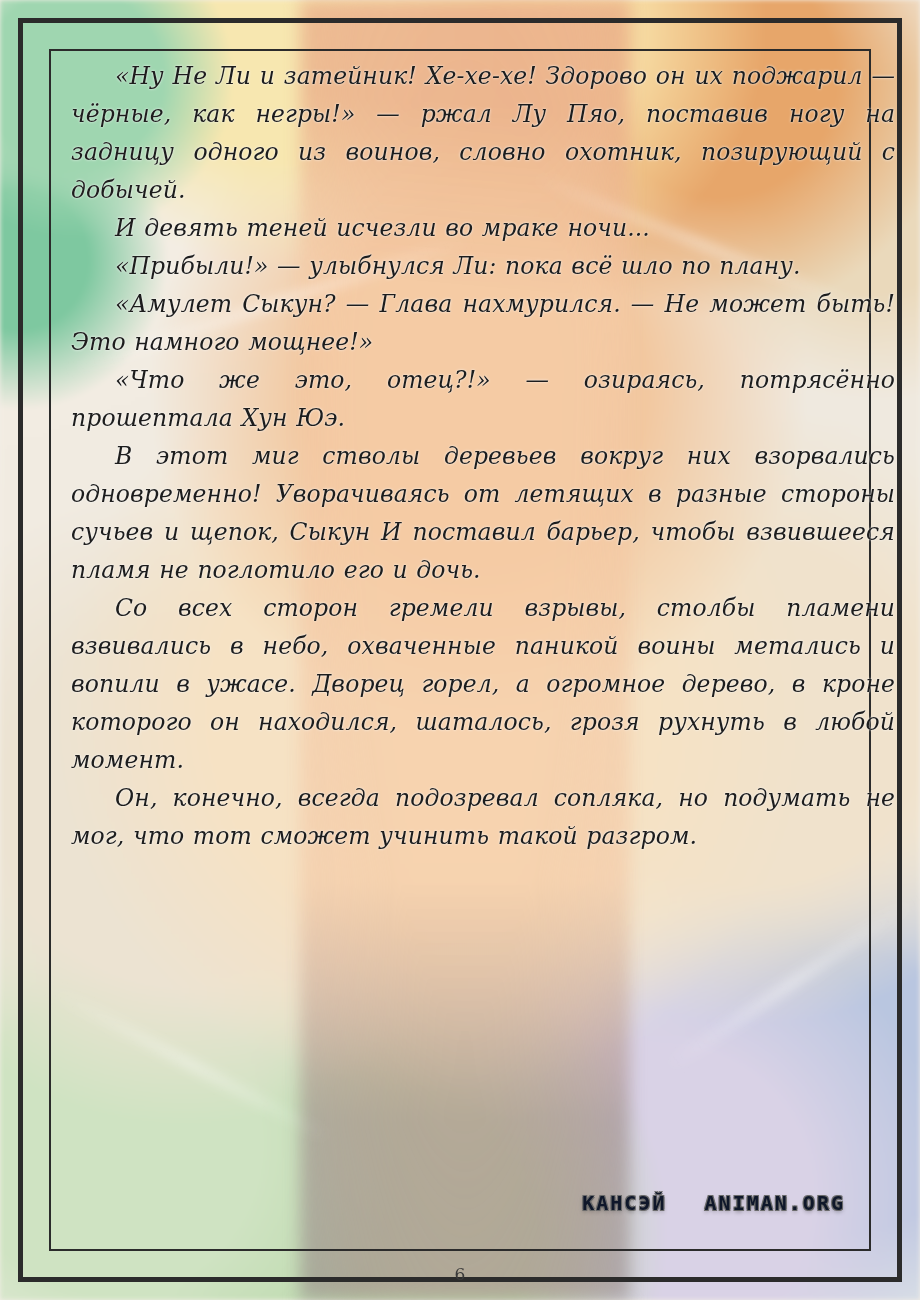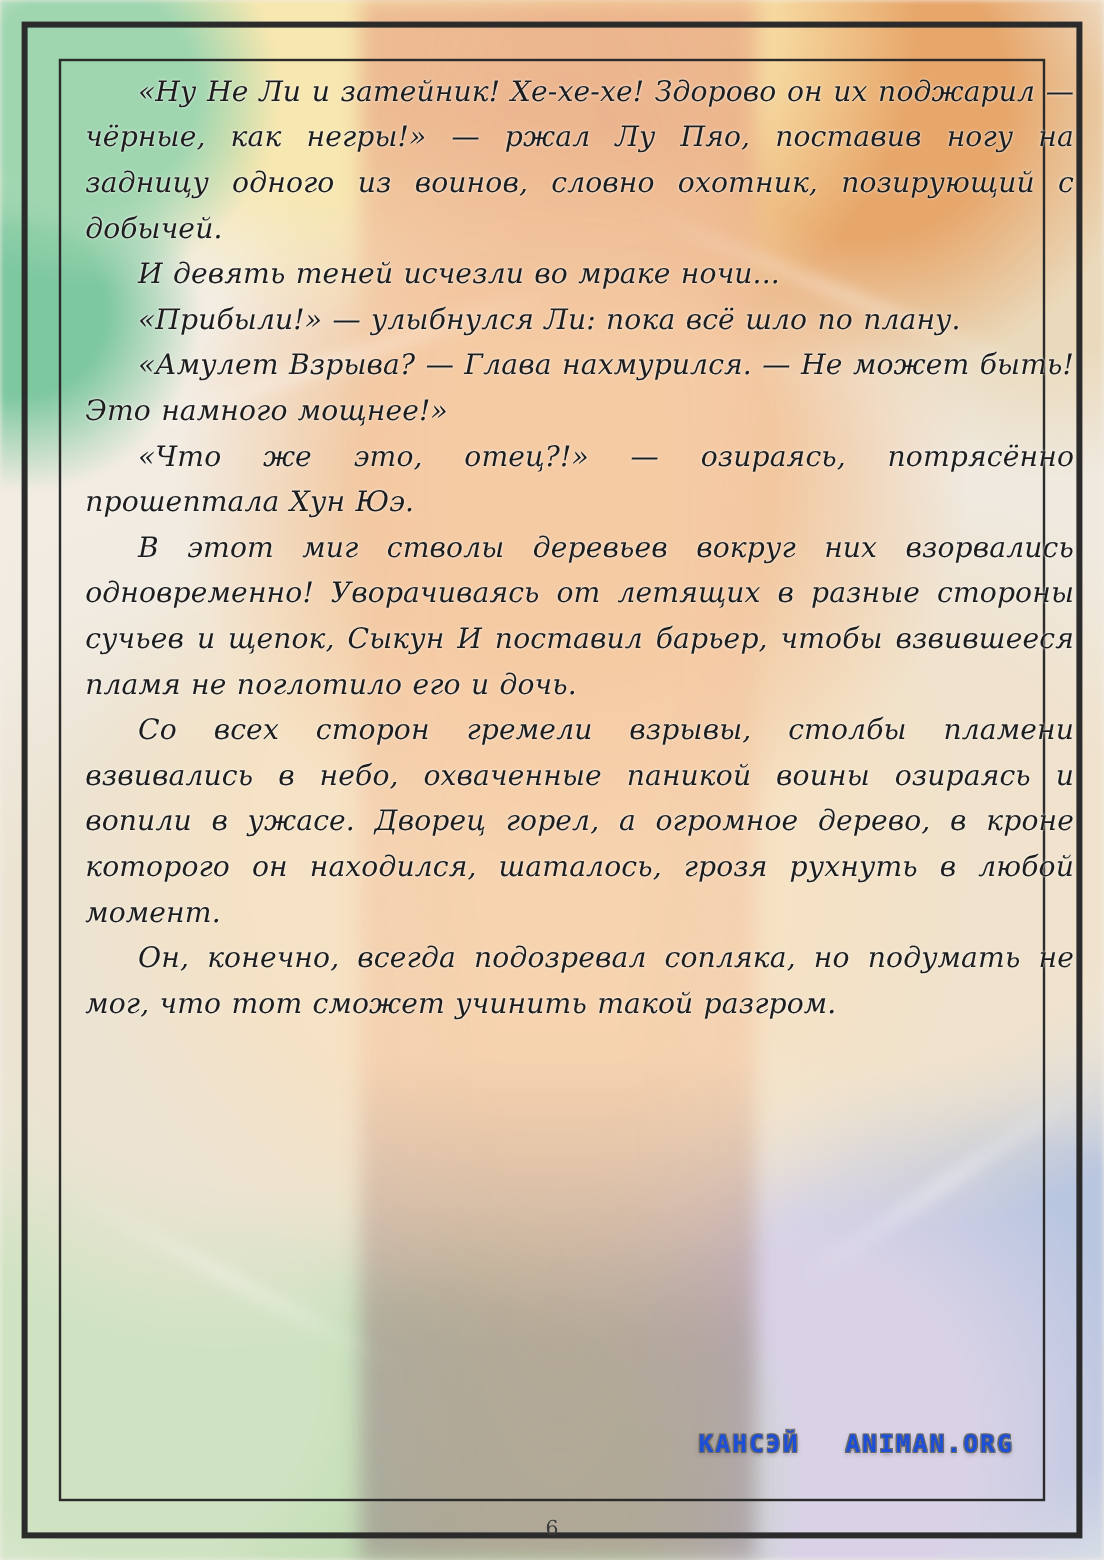--- a/index.html
+++ b/index.html
@@ -109,21 +109,21 @@
 
   
   .watermark {
     position: absolute;
     right: 52px;
     bottom: 62px;
     font-family: "DejaVu Sans Mono", monospace;
     font-size: 20px;
     font-weight: bold;
     letter-spacing: 2px;
-    color: #1d4ed8;
+    color: #0f172a;
     text-shadow:
       -1px -1px 0 #6b6b6b, 1px -1px 0 #6b6b6b,
       -1px 1px 0 #6b6b6b, 1px 1px 0 #6b6b6b,
       0 2px 4px rgba(0,0,0,0.35);
   }
   .watermark .wm-sep { display: inline-block; width: 10px; }
 
   
   .page-number {
     position: absolute;
@@ -148,24 +148,24 @@
   <div class="bg-streak s3"></div>
   <div class="bg-streak s4"></div>
 
   <div class="frame-outer">
     <div class="frame-inner"></div>
 
     <div class="text-body">
       <p class="para">«Ну Не Ли и затейник! Хе-хе-хе! Здорово он их поджарил — чёрные, как негры!» — ржал Лу Пяо, поставив ногу на задницу одного из воинов, словно охотник, позирующий с добычей.</p>
       <p class="para">И девять теней исчезли во мраке ночи...</p>
       <p class="para">«Прибыли!» — улыбнулся Ли: пока всё шло по плану.</p>
-      <p class="para">«Амулет Взрыва? — Глава нахмурился. — Не может быть! Это намного мощнее!»</p>
+      <p class="para">«Амулет Сыкун? — Глава нахмурился. — Не может быть! Это намного мощнее!»</p>
       <p class="para">«Что же это, отец?!» — озираясь, потрясённо прошептала Хун Юэ.</p>
       <p class="para">В этот миг стволы деревьев вокруг них взорвались одновременно! Уворачиваясь от летящих в разные стороны сучьев и щепок, Сыкун И поставил барьер, чтобы взвившееся пламя не поглотило его и дочь.</p>
-      <p class="para">Со всех сторон гремели взрывы, столбы пламени взвивались в небо, охваченные паникой воины озираясь и вопили в ужасе. Дворец горел, а огромное дерево, в кроне которого он находился, шаталось, грозя рухнуть в любой момент.</p>
+      <p class="para">Со всех сторон гремели взрывы, столбы пламени взвивались в небо, охваченные паникой воины метались и вопили в ужасе. Дворец горел, а огромное дерево, в кроне которого он находился, шаталось, грозя рухнуть в любой момент.</p>
       <p class="para">Он, конечно, всегда подозревал сопляка, но подумать не мог, что тот сможет учинить такой разгром.</p>
 
     </div>
 
     <div class="watermark">
       <span>КАНСЭЙ</span>
       <span class="wm-sep"></span>
       <span>ANIMAN.ORG</span>
     </div>
   </div>

